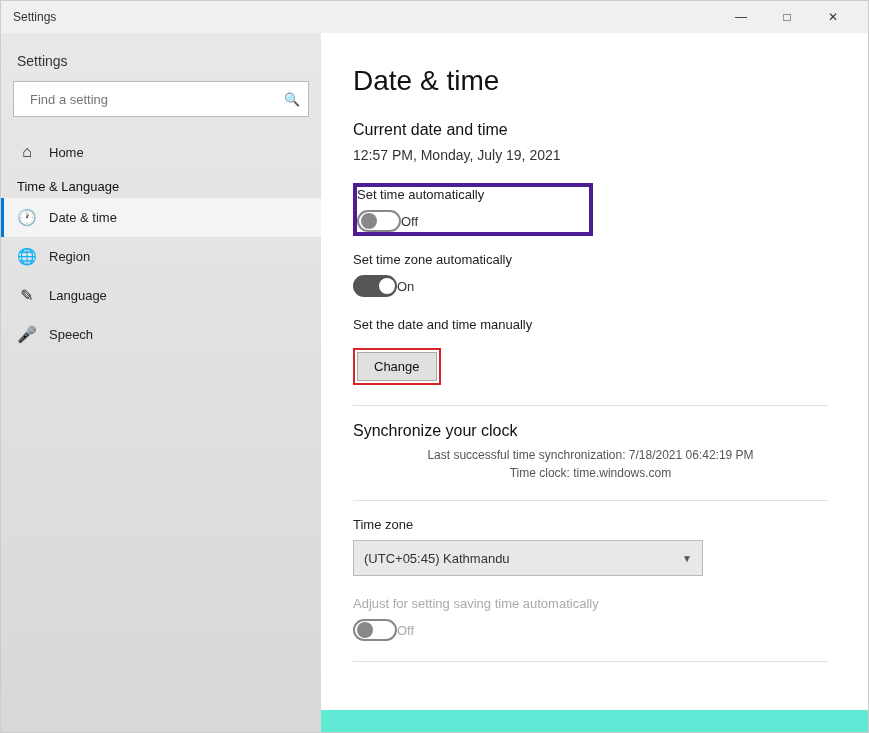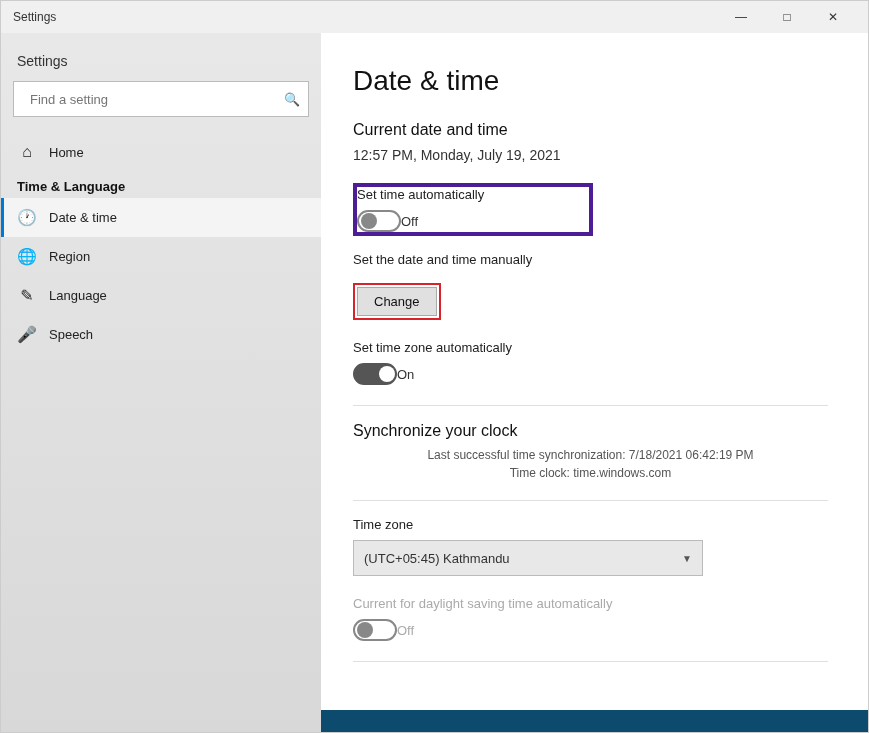--- a/index.html
+++ b/index.html
@@ -8,21 +8,21 @@
       background: #f0f0f0;
       width: 869px;
       height: 733px;
       overflow: hidden;
       display: flex;
       flex-direction: column;
     }
     .window {
       width: 869px;
       height: 733px;
-      background: #0c4a6e;
+      background: #5eead4;
       display: flex;
       flex-direction: column;
       border: 1px solid #ccc;
     }
     .titlebar {
       background: #f0f0f0;
       height: 32px;
       display: flex;
       align-items: center;
       padding: 0 12px;
@@ -87,21 +87,21 @@
       position: absolute;
       right: 8px;
       top: 50%;
       transform: translateY(-50%);
       font-size: 13px;
       color: #555;
     }
     .sidebar-section-label {
       padding: 8px 16px 4px 16px;
       font-size: 13px;
-      font-weight: 700;
+      font-weight: 400;
       color: #111;
     }
     .sidebar-item {
       display: flex;
       align-items: center;
       padding: 10px 16px;
       cursor: pointer;
       font-size: 13px;
       color: #222;
       gap: 12px;
@@ -326,39 +326,39 @@
               <div class="toggle-track off">
                 <div class="toggle-knob"></div>
               </div>
             </div>
             <span class="toggle-label-text">Off</span>
           </div>
         </div>
 
         
         <div class="setting-block">
-          <div class="setting-label">Set the date and time manually</div>
-          <div class="change-btn-wrapper">
-            <button class="btn">Change</button>
-          </div>
-        </div>
-
-        
-        <div class="setting-block">
           <div class="setting-label">Set time zone automatically</div>
           <div class="toggle-row">
             <div class="toggle-switch">
               <div class="toggle-track on">
                 <div class="toggle-knob"></div>
               </div>
             </div>
             <span class="toggle-label-text">On</span>
           </div>
         </div>
 
+        
+        <div class="setting-block">
+          <div class="setting-label">Set the date and time manually</div>
+          <div class="change-btn-wrapper">
+            <button class="btn">Change</button>
+          </div>
+        </div>
+
         <hr class="divider">
 
         
         <div class="setting-block">
           <div class="section-title">Synchronize your clock</div>
           <div class="sync-info">Last successful time synchronization: 7/18/2021 06:42:19 PM</div>
           <div class="sync-info">Time clock: time.windows.com</div>
         </div>
 
         <hr class="divider">
@@ -367,21 +367,21 @@
         <div class="setting-block">
           <div class="setting-label">Time zone</div>
           <div class="dropdown">
             <span>(UTC+05:45) Kathmandu</span>
             <span class="dropdown-arrow">▼</span>
           </div>
         </div>
 
         
         <div class="setting-block">
-          <div class="disabled-label">Current for daylight saving time automatically</div>
+          <div class="disabled-label">Adjust for setting saving time automatically</div>
           <div class="toggle-row">
             <div class="toggle-switch">
               <div class="toggle-track off">
                 <div class="toggle-knob"></div>
               </div>
             </div>
             <span class="toggle-label-text" style="color:#aaa;">Off</span>
           </div>
         </div>
 

